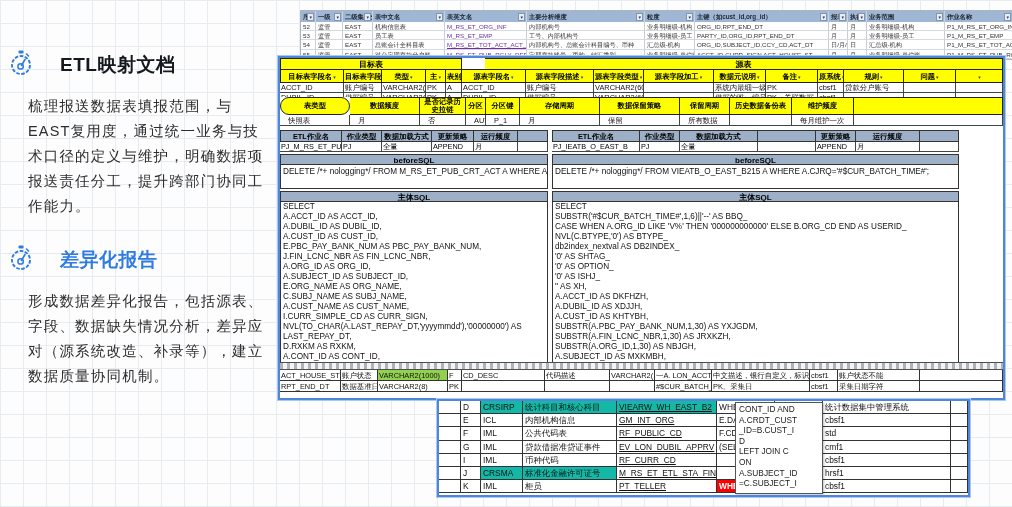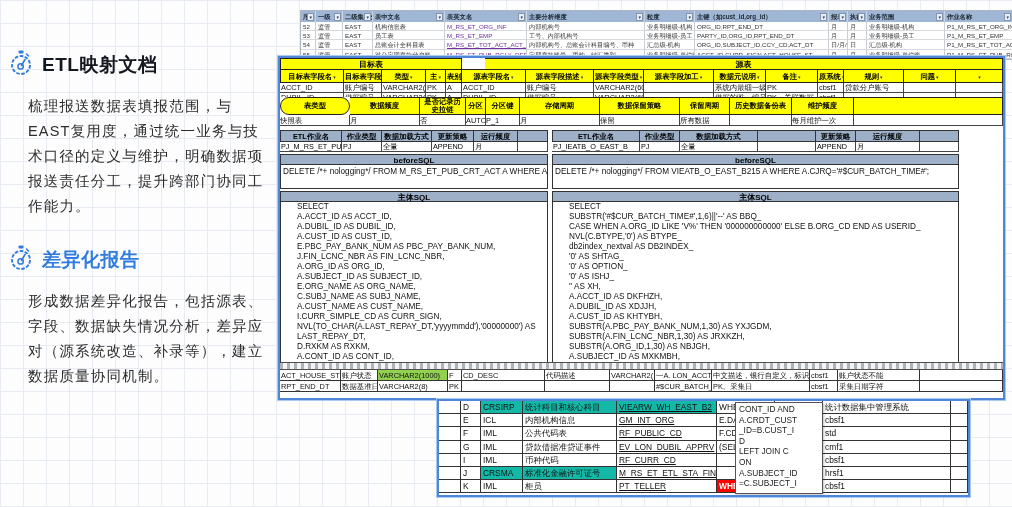--- a/index.html
+++ b/index.html
@@ -3,21 +3,21 @@
 <meta charset="utf-8">
 <style>
   html,body{margin:0;padding:0;}
   body{font-family:"Liberation Sans","DejaVu Sans",sans-serif;background:#fff;}
   .stage{position:relative;width:1012px;height:507px;overflow:hidden;background:#fdfdfe;
     background-image:linear-gradient(#e7ebf2 1px,transparent 1px),linear-gradient(90deg,#e7ebf2 1px,transparent 1px);
     background-size:23px 23px;}
   
   .left-panel{position:absolute;left:8px;top:50px;width:262px;}
   .sec{margin-bottom:26px;}
-  .sec-head{display:flex;align-items:center;gap:8px;margin-bottom:14px;}
+  .sec-head{display:flex;align-items:center;gap:26px;margin-bottom:14px;}
   .sec-title{font-size:19px;font-weight:bold;margin:0;letter-spacing:.5px;}
   .sec0 .sec-title{color:#16181f;}
   .sec1 .sec-title{color:#2f7bdf;}
   .sec-body{margin:0 0 0 20px;font-size:14.5px;line-height:1.72;color:#2d2d2d;letter-spacing:1.2px;}
   
   .g{display:grid;}
   .cell{overflow:hidden;white-space:nowrap;box-sizing:border-box;}
   
   .top-sheet{position:absolute;left:300px;top:10px;width:712px;background:#fff;border:1px solid #aab4c2;}
   .tstrip-h,.tstrip-b{grid-template-columns:15px 27px 30px 72px 82px 118px 50px 134px 19px 19px 78px minmax(0,1fr);}
@@ -39,36 +39,36 @@
   .map-head .cell{background:#ffff00;font-size:7.3px;font-weight:bold;text-align:center;line-height:14px;border:1px solid #222;border-left:none;padding:0 1px;position:relative;}
   .map-head .cell:first-child{border-left:1px solid #222;}
   .map-head .cell::after{content:"▾";font-size:5px;color:#444;margin-left:1px;}
   .map-rows{grid-auto-rows:10px;height:14px;overflow:hidden;}
   .map-rows .cell{font-size:7.4px;line-height:10px;border-right:1px solid #444;border-bottom:1px solid #444;padding:0 1px;color:#111;}
   .attr-g{grid-template-columns:70px 70px 46px 20px 34px 80px 80px 50px 62px 62px minmax(0,1fr);}
   .attr-head{grid-auto-rows:18px;}
   .attr-head .cell{background:#ffff00;font-size:7.3px;font-weight:bold;text-align:center;border:1px solid #222;border-left:none;white-space:normal;line-height:8.5px;display:flex;align-items:center;justify-content:center;padding:0 1px;}
   .attr-head .cell:first-child{border-left:1px solid #222;border-radius:9px;}
   .attr-row{grid-auto-rows:11px;}
-  .attr-row .cell{font-size:7.4px;line-height:11px;border-right:1px solid #444;border-bottom:1px solid #444;padding:0 0;color:#111;}
+  .attr-row .cell{font-size:7.4px;line-height:11px;border-right:1px solid #444;border-bottom:1px solid #444;padding:0 8px;color:#111;}
   .spacer4{height:4px;}.spacer2{height:2px;}
   .split{display:flex;align-items:flex-start;}
   .lp{width:268px;box-sizing:border-box;}
   .rp{width:407px;margin-left:4px;box-sizing:border-box;}
   .etlL{grid-template-columns:62px 40px 50px 42px 44px minmax(0,1fr);}
   .etlR{grid-template-columns:88px 40px 78px 58px 40px 64px minmax(0,1fr);}
   .etl-head{grid-auto-rows:12px;}
   .etl-head .cell{background:#9db0c8;font-size:7.4px;font-weight:bold;text-align:center;line-height:12px;border:1px solid #333;border-left:none;}
   .etl-head .cell:first-child{border-left:1px solid #333;}
   .etl-row{grid-auto-rows:10px;}
   .etl-row .cell{font-size:7.3px;line-height:10px;border-right:1px solid #444;border-bottom:1px solid #444;padding:0 1px;}
   .band{height:11px;background:#9db0c8;border:1px solid #333;font-size:8px;font-weight:bold;text-align:center;line-height:11px;box-sizing:border-box;}
   .sqlbox{border:1px solid #333;border-top:none;background:#fff;font-size:8.2px;line-height:11px;height:24px;padding:1px 2px;box-sizing:border-box;overflow:hidden;white-space:nowrap;color:#111;}
   .sql-lines{grid-template-columns:minmax(0,1fr);grid-auto-rows:10px;border-left:1px solid #333;border-right:1px solid #333;background:#fff;height:160px;overflow:hidden;}
-  .sql-lines .cell{font-size:8.2px;line-height:10px;padding:0 16px;color:#111;}
+  .sql-lines .cell{font-size:8.2px;line-height:10px;padding:0 2px;color:#111;}
   .thin{height:6px;border-top:1px solid #222;border-bottom:1px solid #222;background:repeating-linear-gradient(90deg,#9aa0a8 0 3px,#f2f2f2 3px 7px);opacity:.8;}
   .ovl-g{grid-template-columns:61px 37px 70px 14px 83px 65px 45px 57px 98px 28px 82px minmax(0,1fr);grid-auto-rows:11px;}
   .ovl-g .cell{font-size:7.4px;line-height:11px;border-right:1px solid #333;border-bottom:1px solid #333;padding:0 1px;color:#111;}
   
   .bottom-panel{position:absolute;left:437px;top:399px;width:533px;height:98px;background:#fff;
     border:2px solid #4f86d8;box-shadow:0 0 0 1px #a9c9f2;box-sizing:border-box;overflow:hidden;}
   .bot-g{grid-template-columns:22px 20px 42px 94px 100px 58px 48px 128px minmax(0,1fr);grid-auto-rows:13.2px;}
   .bot-g .cell{font-size:8.4px;line-height:13px;border-right:1px solid #333;border-bottom:1px solid #333;padding:0 2px;color:#111;}
   .bot-g .cell.link{text-decoration:underline;}
   .cell.org{background:#14b8a6;}

